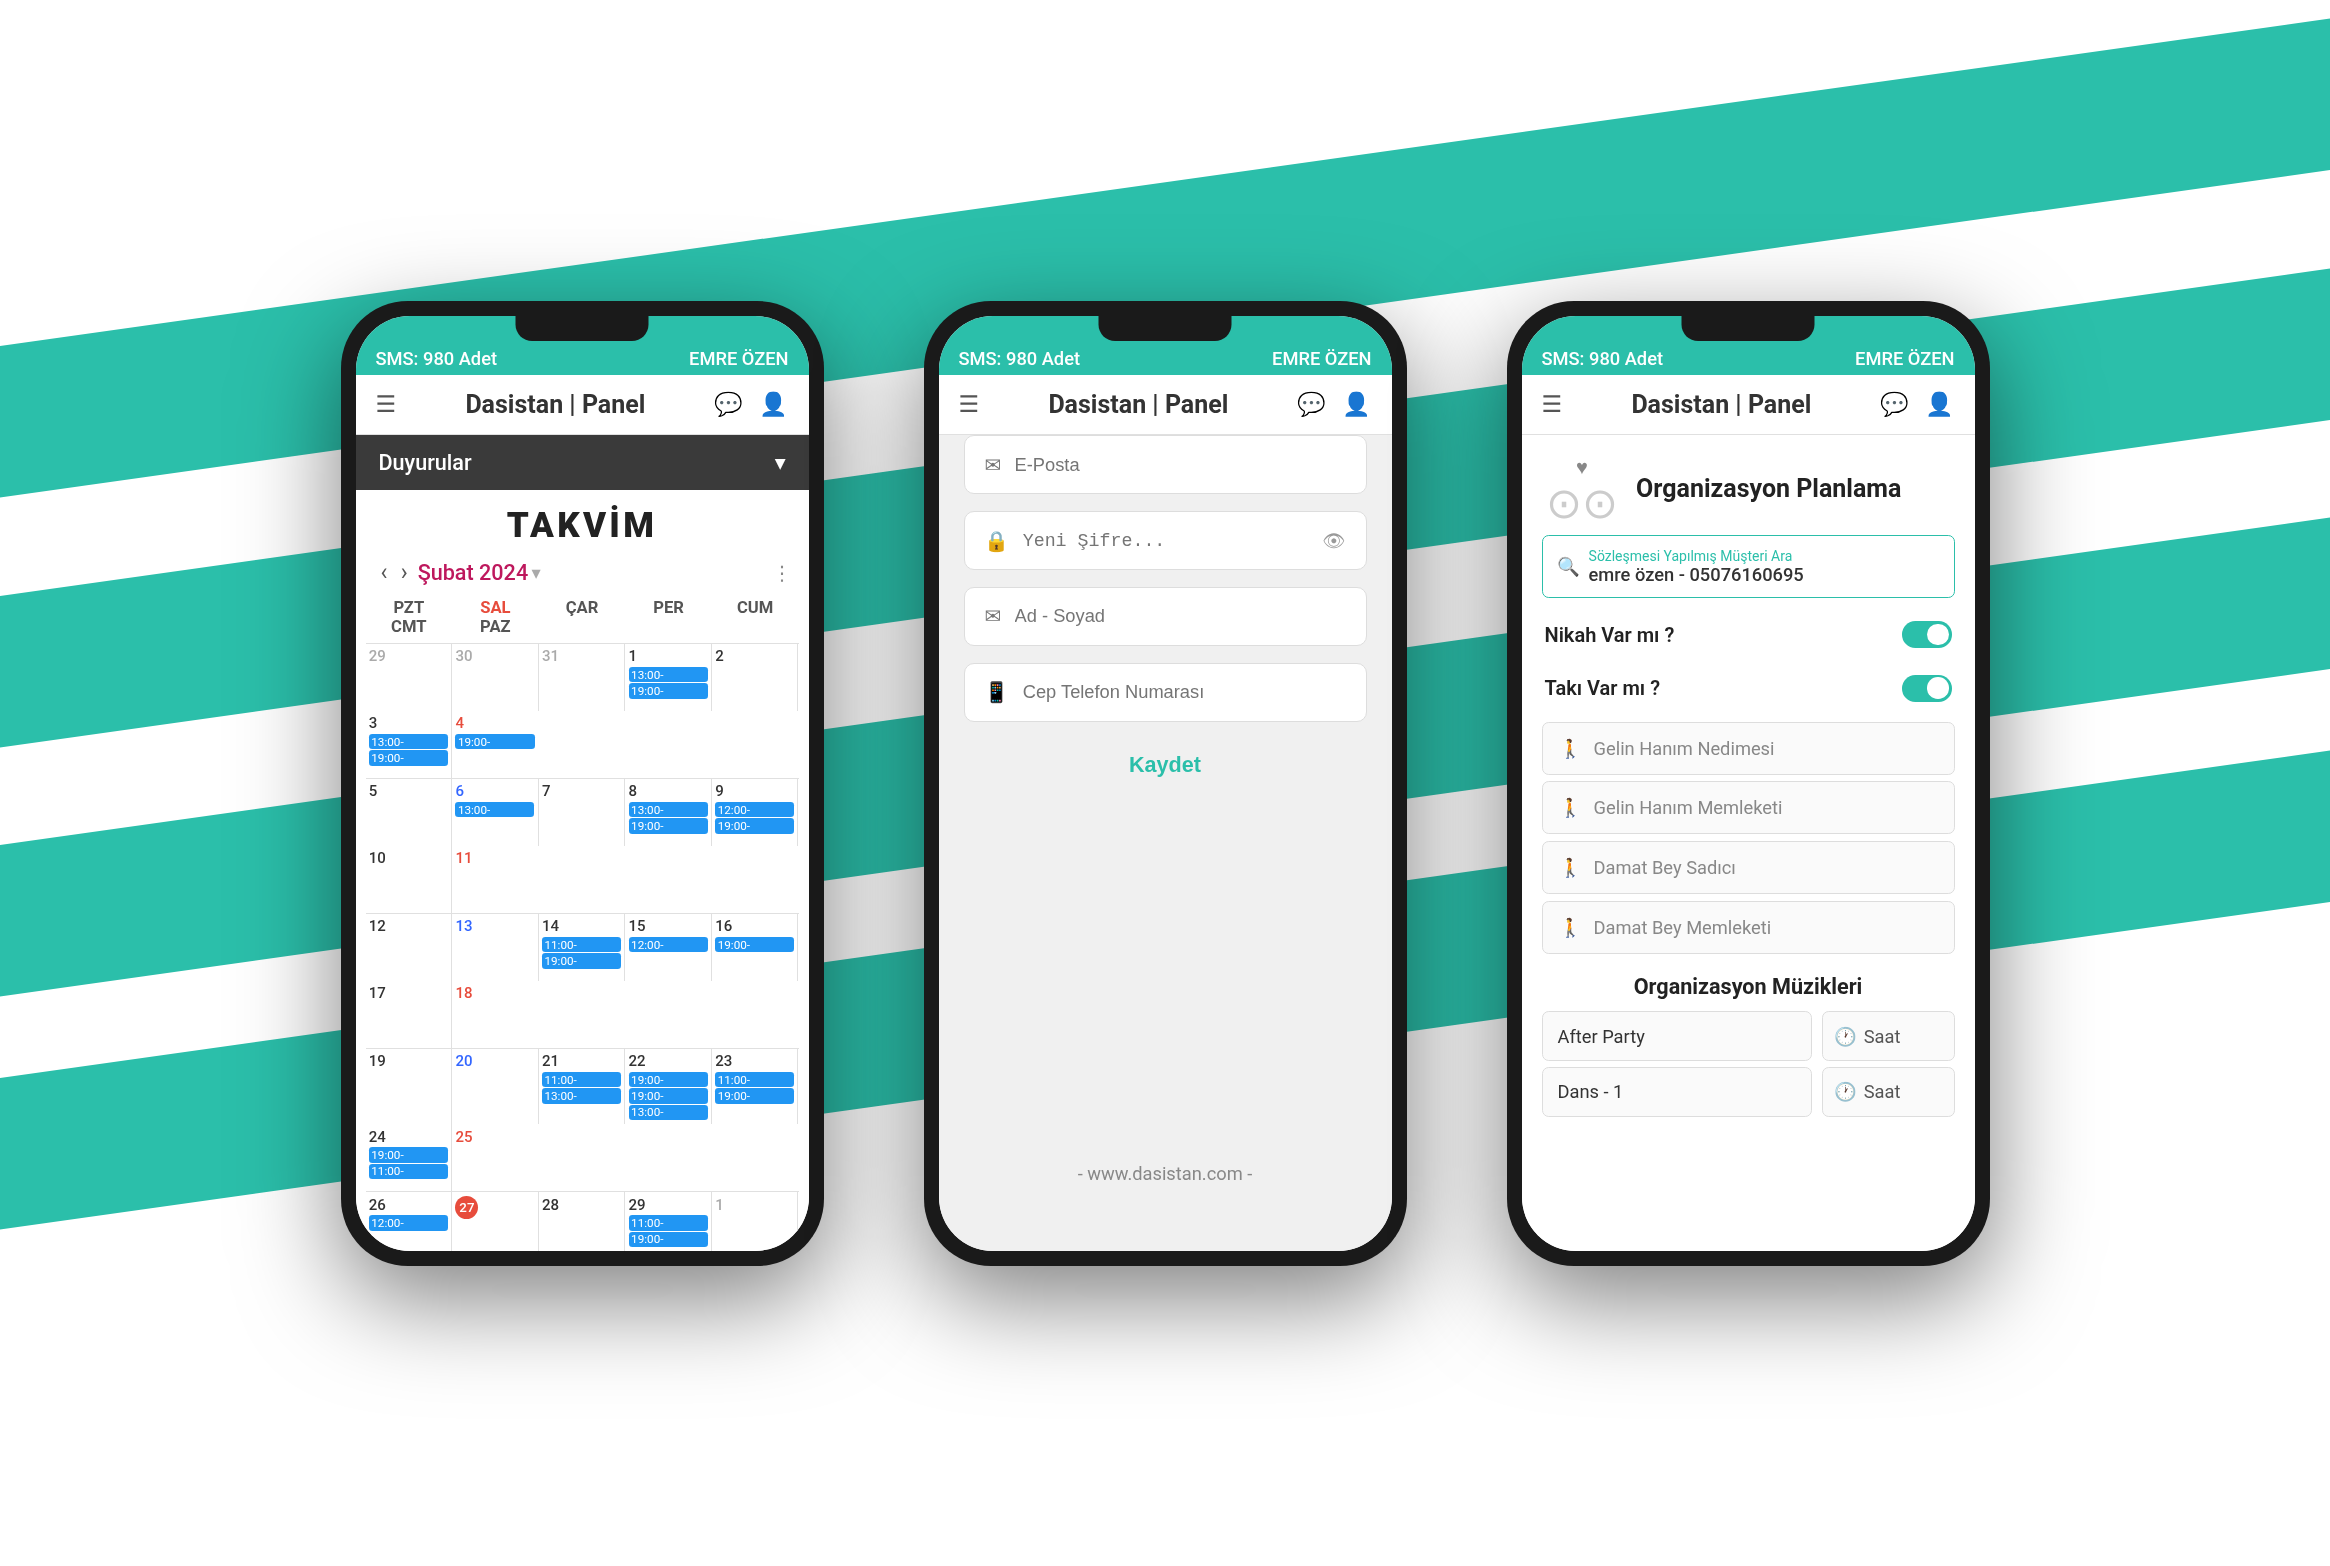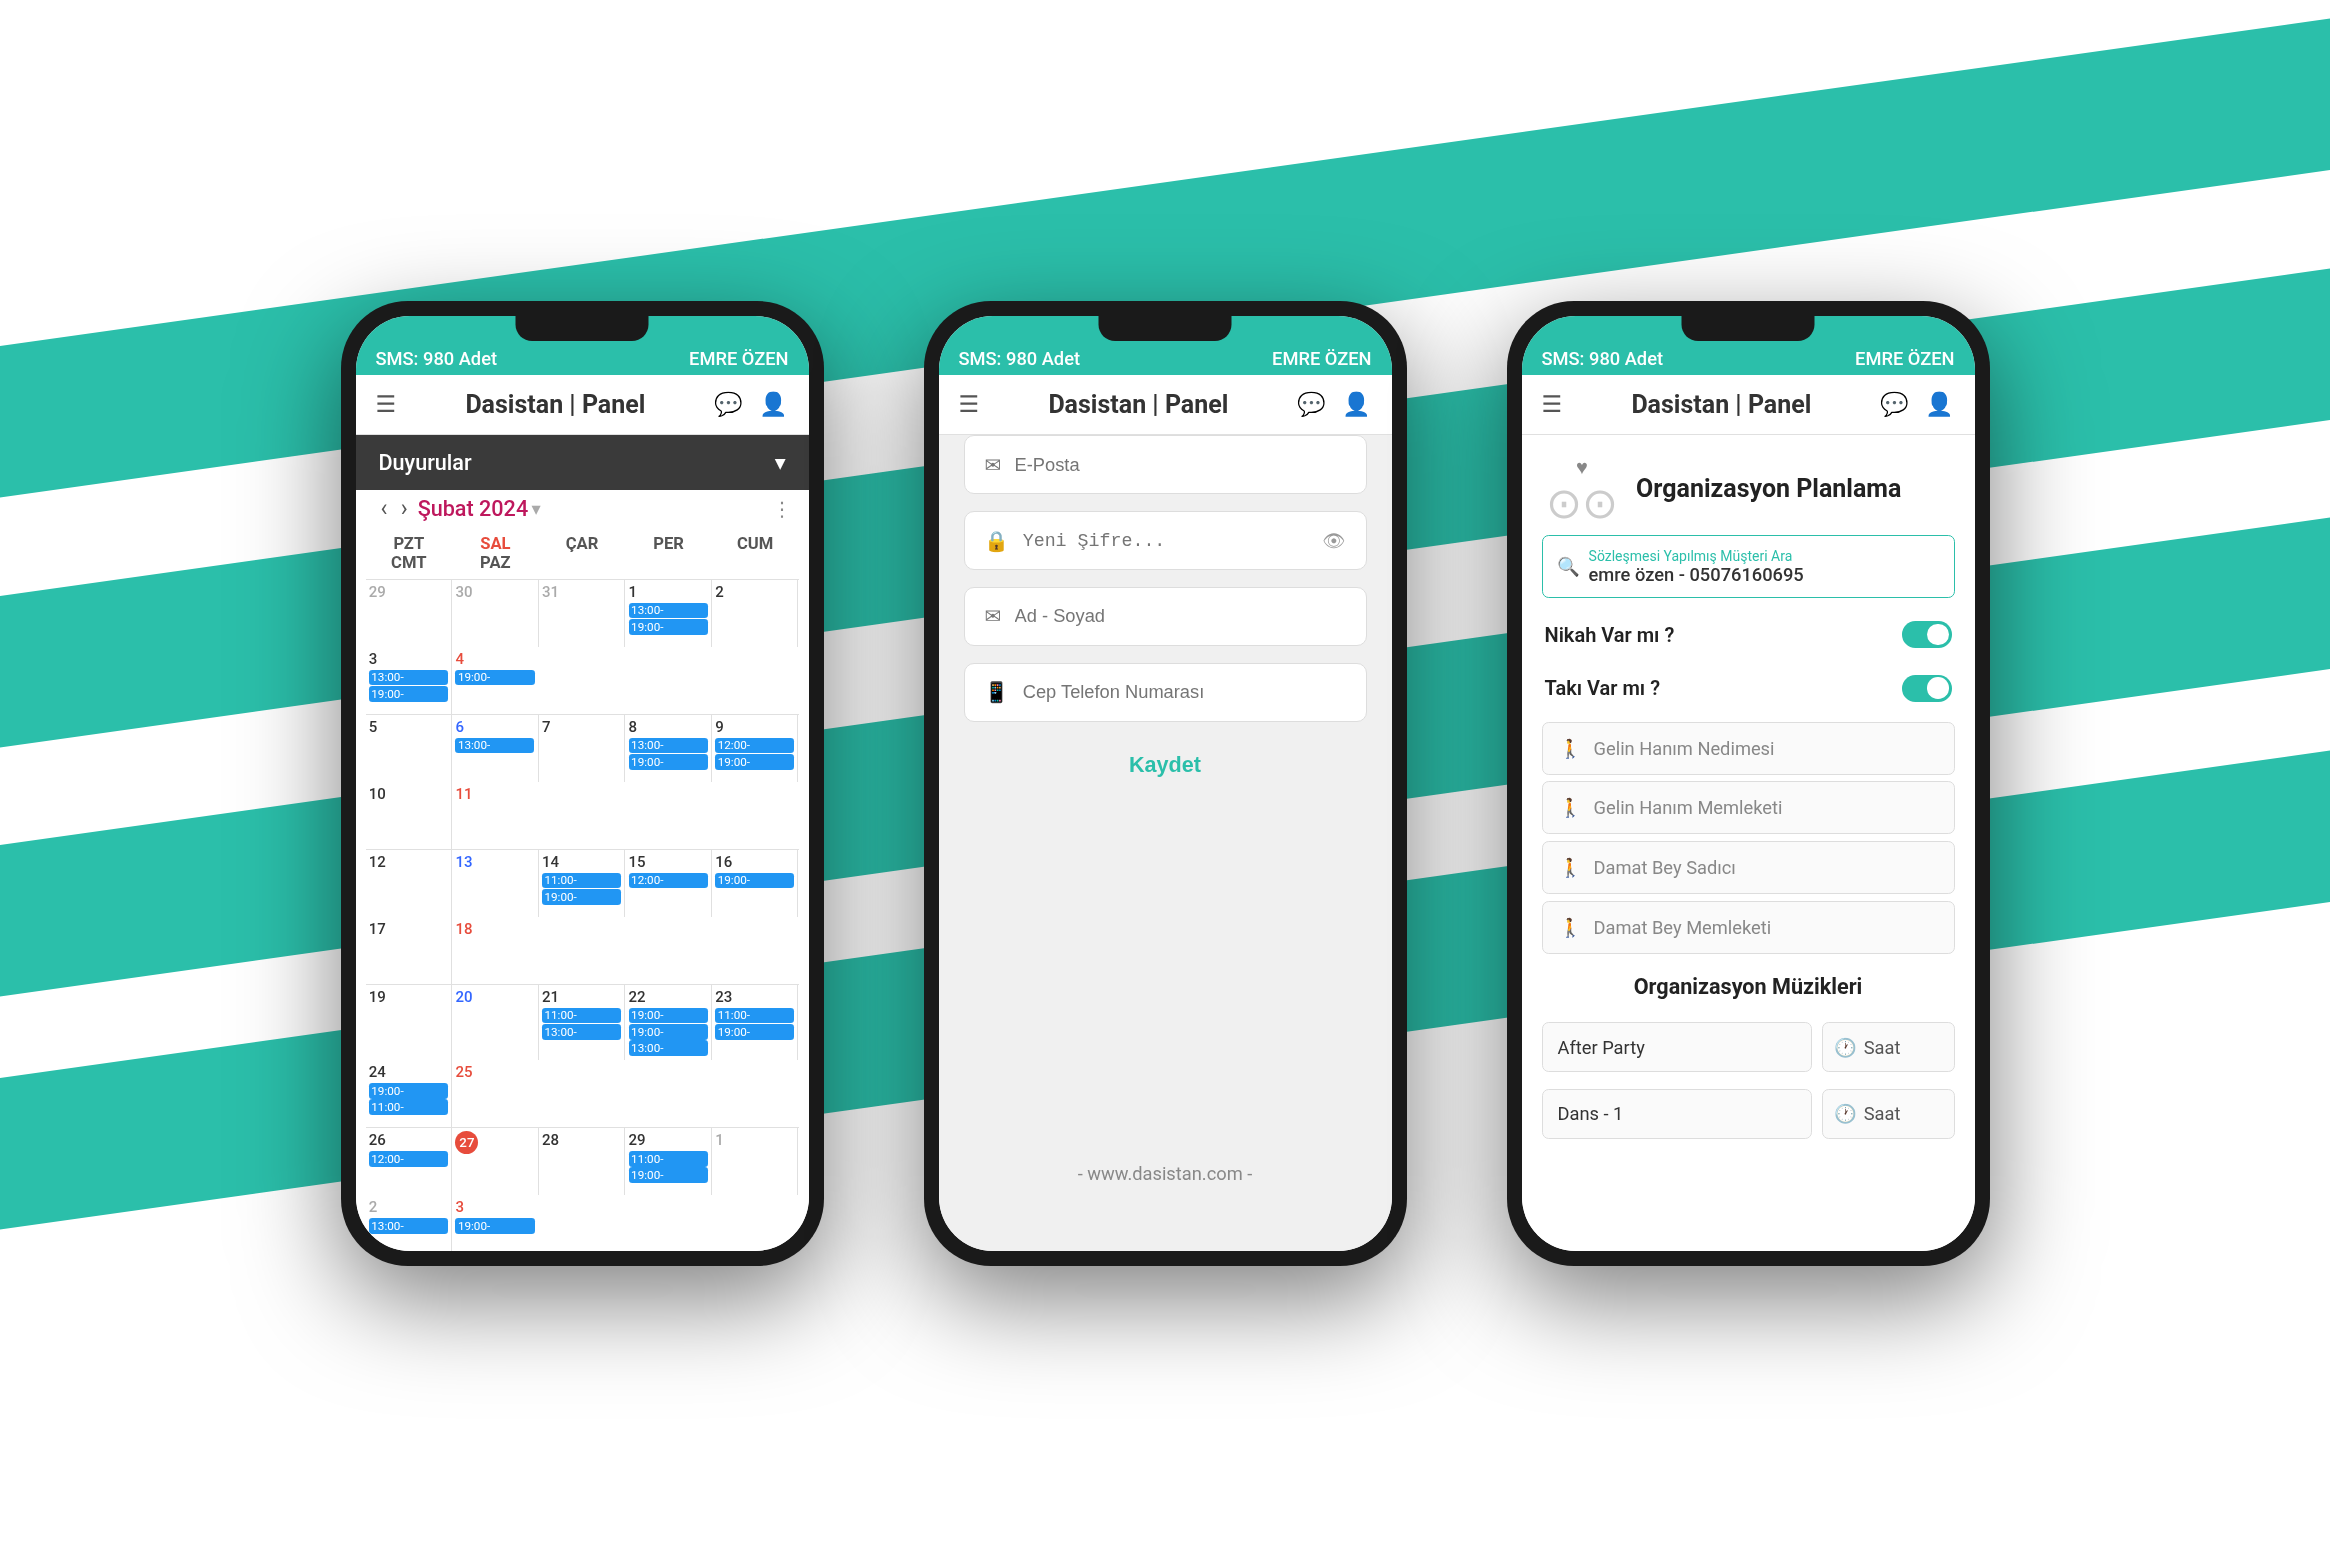--- a/index.html
+++ b/index.html
@@ -393,21 +393,21 @@
       font-size: 21.6px;
       font-weight: 700;
       color: #222;
       padding: 13.3px 0 6.7px 0;
     }
 
     .org-music-row {
       display: flex;
       align-items: center;
       gap: 10px;
-      margin: 17px 20px;
+      margin: 6px 20px;
     }
 
     .org-music-input {
       flex: 1;
       border: 0.8px solid #ddd;
       border-radius: 6.7px;
       padding: 13.3px 15px;
       font-size: 18.3px;
       color: #333;
       background: #fafafa;
@@ -456,20 +456,21 @@
           <span class="nav-icon">👤</span>
         </div>
       </div>
 
       <div class="dropdown-bar">
         <span>Duyurular</span>
         <span>▾</span>
       </div>
 
       <div style="background:white; padding-bottom:6.7px;">
+        <div class="calendar-title">TAKVİM</div>
 
         <div class="cal-nav-row">
           <span class="cal-nav-btn">‹</span>
           <span style="width:13.3px;"></span>
           <span class="cal-nav-btn">›</span>
           <span class="cal-month" style="margin-left:10px;">Şubat 2024</span>
           <span style="color:#aaa; font-size:18.3px; margin-left:3.3px;">▾</span>
           <span style="margin-left:auto; font-size:20px; color:#888;">⋮</span>
         </div>
 

